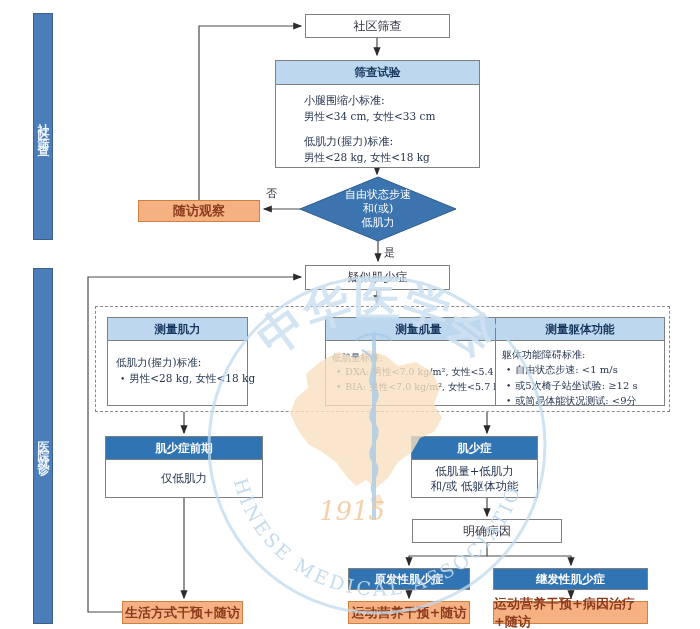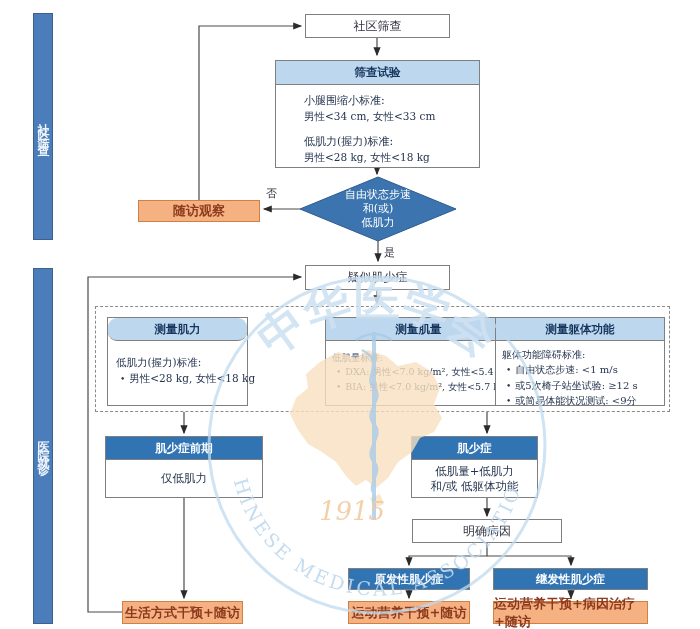--- a/index.html
+++ b/index.html
@@ -136,21 +136,21 @@
   <div class="abs edge-label" style="left:266px; top:186px;">否</div>
   <div class="abs edge-label" style="left:384px; top:245px;">是</div>
 
   <div class="abs box-orange" style="left:138px; top:200px; width:122px; height:22px;">随访观察</div>
 
   <div class="abs box-plain" style="left:305px; top:265px; width:145px; height:25px;">疑似肌少症</div>
 
   <div class="abs dashed" style="left:95px; top:306px; width:575px; height:106px;"></div>
 
   <div class="abs hbox" style="left:107px; top:317px; width:141px; height:89px;">
-    <div class="hd-light" style="height:23px;border-radius:9px;">测量肌力</div>
+    <div class="hd-light" style="height:23px;">测量肌力</div>
     <div class="bd" style="padding-top:14px;">
       <div class="crit-title">低肌力(握力)标准:</div>
       <div class="item">男性&lt;28 kg, 女性&lt;18 kg</div>
     </div>
   </div>
 
   <div class="abs hbox" style="left:277px; top:317px; width:187px; height:89px;margin-left:48px;">
     <div class="hd-light" style="height:23px;">测量肌量</div>
     <div class="bd" style="padding-top:10px; font-size:9.5px; padding-left:6px; padding-right:2px;">
       <div class="crit-title">低肌量标准:</div>

